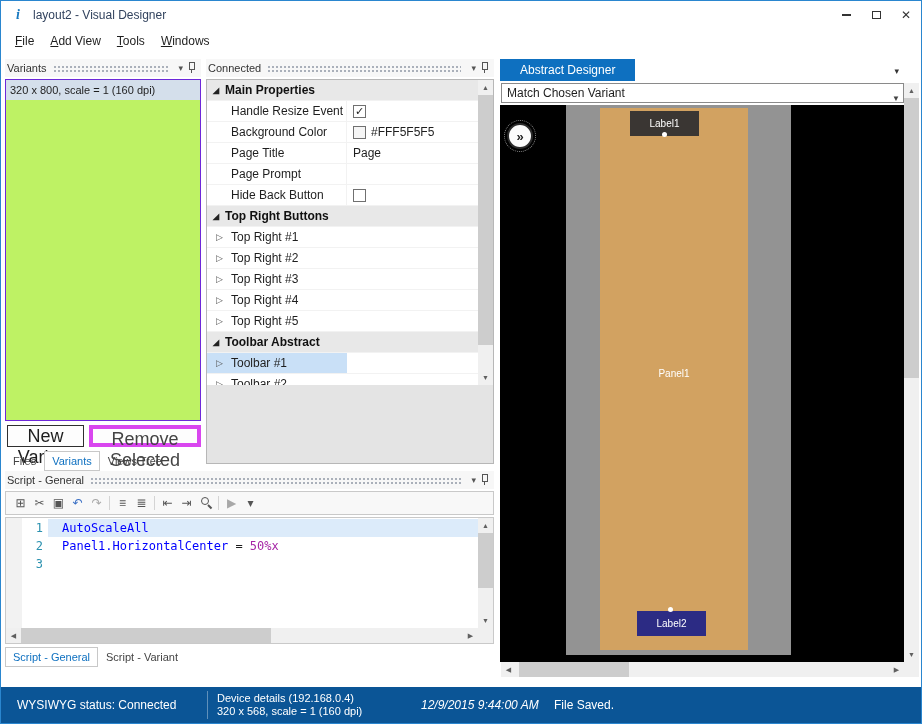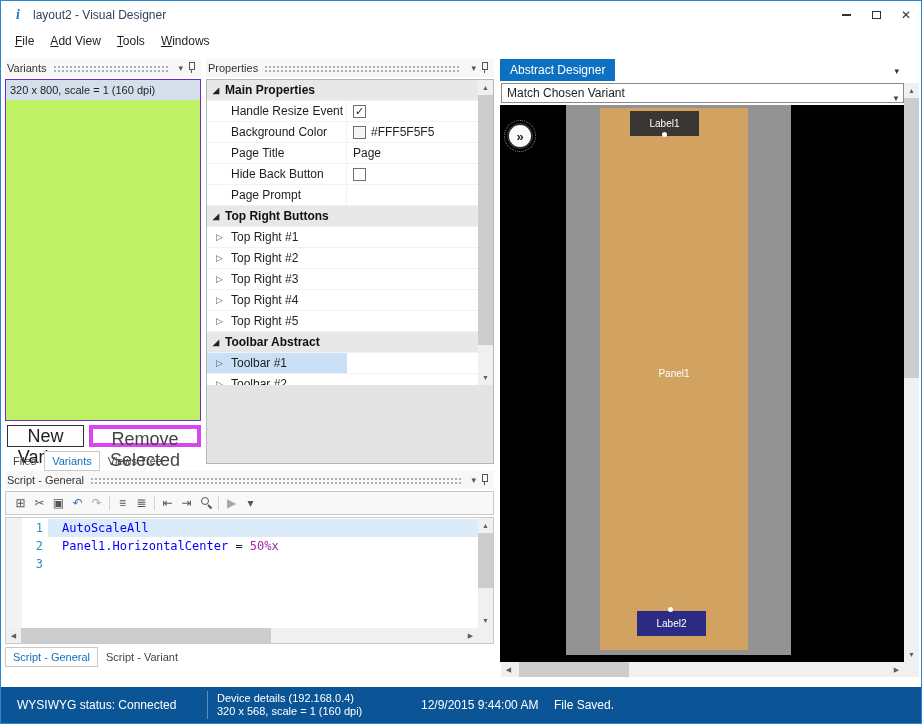--- a/index.html
+++ b/index.html
@@ -86,21 +86,21 @@
   .code-line.current { background:#dcebfa; }
   .tk-blue { color:#0000ff; } .tk-plain { color:#1e1e1e; } .tk-purple { color:#a626a6; }
   .ed-vscroll { top:0; right:0; width:15px; bottom:15px; }
   .ed-hscroll { left:0; right:15px; bottom:0; height:15px; }
   .ed-corner { position:absolute; right:0; bottom:0; width:15px; height:15px; background:#f0f0f0; }
   .script-tabs { position:absolute; top:176px; left:0; display:flex; height:20px; font-size:11px; }
 
   
   .designer-panel { left:499px; top:58px; width:419px; height:618px; }
   .des-tabstrip { position:absolute; top:0; left:0; right:0; height:22px; background:#fff; display:flex; }
-  .des-tab { background:#0e70c0; color:#fff; font-size:12px; line-height:22px; padding:0 10px; }
+  .des-tab { background:#0e70c0; color:#fff; font-size:12px; line-height:22px; padding:0 20px; }
   .strip-arrow { position:absolute; right:20px; top:7px; font-size:9px; color:#333; }
   .des-combo { position:absolute; top:24px; left:1px; width:403px; height:20px; border:1px solid #8a8a8a; background:#fff; font-size:12px; line-height:18px; padding-left:5px; color:#1e1e1e; }
   .combo-arrow { position:absolute; right:3px; top:6px; font-size:8px; color:#444; }
   .des-canvas { position:absolute; top:46px; left:0; width:404px; height:557px; background:#000000; overflow:hidden; }
   .device-rect { position:absolute; left:66px; top:0; width:225px; height:550px; background:#939393; }
   .panel1 { position:absolute; left:100px; top:3px; width:148px; height:542px; background:#d2a261; }
   .des-label { position:absolute; width:69px; height:25px; color:#fff; font-size:10px; display:flex; align-items:center; justify-content:center; }
   .label1 { left:130px; top:6px; background:#3a3633; }
   .label2 { left:137px; top:506px; background:#2c2b84; }
   .panel1-caption { position:absolute; left:100px; top:263px; width:148px; text-align:center; color:#fff; font-size:10px; }
@@ -160,21 +160,21 @@
     </div>
     <div class="bottom-tabs">
       <span class="btab">Files</span>
       <span class="btab active">Variants</span>
       <span class="btab">Views Tree</span>
     </div>
   </div>
 
   <div class="panel properties-panel">
     <div class="panel-header">
-      <span class="panel-title">Properties</span>
+      <span class="panel-title">Connected</span>
       <span class="dots"></span>
       <span class="hdr-arrow">▾</span>
       <span class="pin-icon"></span>
     </div>
     <div class="prop-content">
       <div class="prop-grid">
         <div class="prop-rows">
           <div class="prow cat">
             <span class="exp">◢</span>
             <span>Main Properties</span>
@@ -194,30 +194,30 @@
               <span>#FFF5F5F5</span>
             </span>
           </div>
           <div class="prow">
             <span class="pname">Page Title</span>
             <span class="pval">
                 <span>Page</span>
               </span>
           </div>
           <div class="prow">
+            <span class="pname">Page Prompt</span>
+            <span class="pval">
+                <span></span>
+              </span>
+          </div>
+          <div class="prow">
             <span class="pname">Hide Back Button</span>
             <span class="pval">
               <span class="cb"></span>
             </span>
-          </div>
-          <div class="prow">
-            <span class="pname">Page Prompt</span>
-            <span class="pval">
-                <span></span>
-              </span>
           </div>
           <div class="prow cat">
             <span class="exp">◢</span>
             <span>Top Right Buttons</span>
           </div>
           <div class="prow expandable">
             <span class="tri">▷</span>
             <span class="ename">Top Right #1</span>
           </div>
           <div class="prow expandable">
@@ -350,17 +350,17 @@
     <div class="des-corner"></div>
   </div>
 
   <div class="statusbar">
     <span class="st-item" style="left:16px;">WYSIWYG status: Connected</span>
     <span class="st-sep"></span>
     <span class="st-device">
       <span style="display:block;">Device details (192.168.0.4)</span>
       <span style="display:block;">320 x 568, scale = 1 (160 dpi)</span>
     </span>
-    <span class="st-item" style="left:420px;">12/9/2015 9:44:00 AM</span>
+    <span class="st-item" style="left:420px;font-style:italic;">12/9/2015 9:44:00 AM</span>
     <span class="st-item" style="left:553px;">File Saved.</span>
   </div>
 
 </div>
 
 </body></html>

